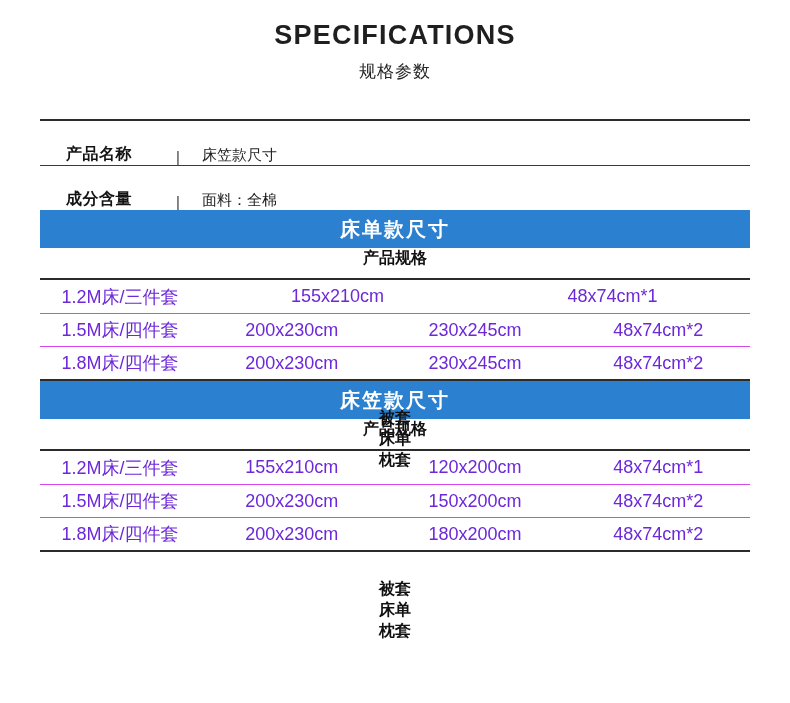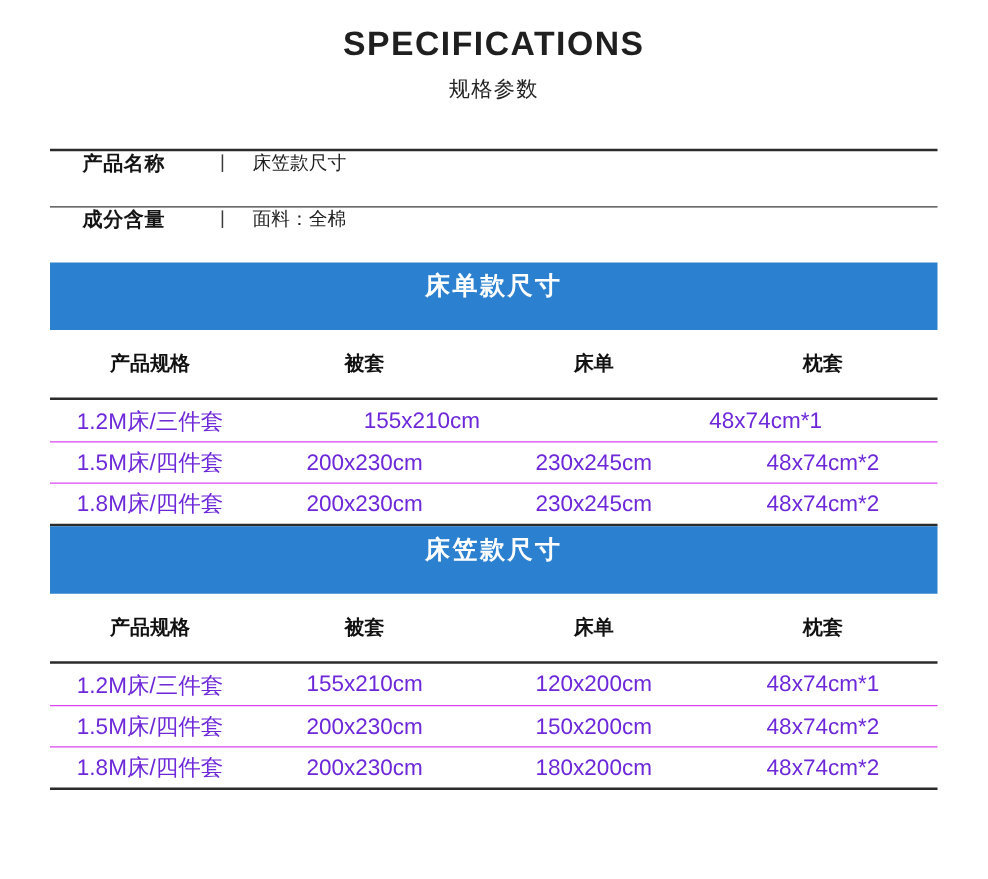--- a/index.html
+++ b/index.html
@@ -48,21 +48,21 @@
     height: 2px;
     background: #2b2b2b;
     width: 100%;
   }
   .rule.thin {
     height: 1px;
     background: #3a3a3a;
   }
   .info-row {
     display: flex;
-    align-items: flex-start;
+    align-items: flex-end;
     height: 44px;
     padding-left: 26px;
     box-sizing: border-box;
   }
   .info-label {
     font-size: 16px;
     font-weight: bold;
     color: #141414;
     letter-spacing: 0.5px;
     min-width: 96px;
@@ -81,30 +81,31 @@
   .table-block {
     margin: 0 40px;
   }
   .band {
     background: #2b81d0;
     color: #ffffff;
     text-align: center;
     font-size: 20px;
     font-weight: bold;
     letter-spacing: 2px;
-    height: 54px;
+    height: 38px;
     line-height: 38px;
   }
   .grid-row {
     display: flex;
     align-items: center;
     box-sizing: border-box;
   }
   .grid-row.head {
-    height: 54px;
+    height: 30px;
+    flex-direction: column;
   }
   .grid-row.body {
     height: 33px;
     border-top: 1px solid #d946ef;
   }
   .grid-row.body.first {
     border-top: none;
   }
   .cell {
     text-align: center;

